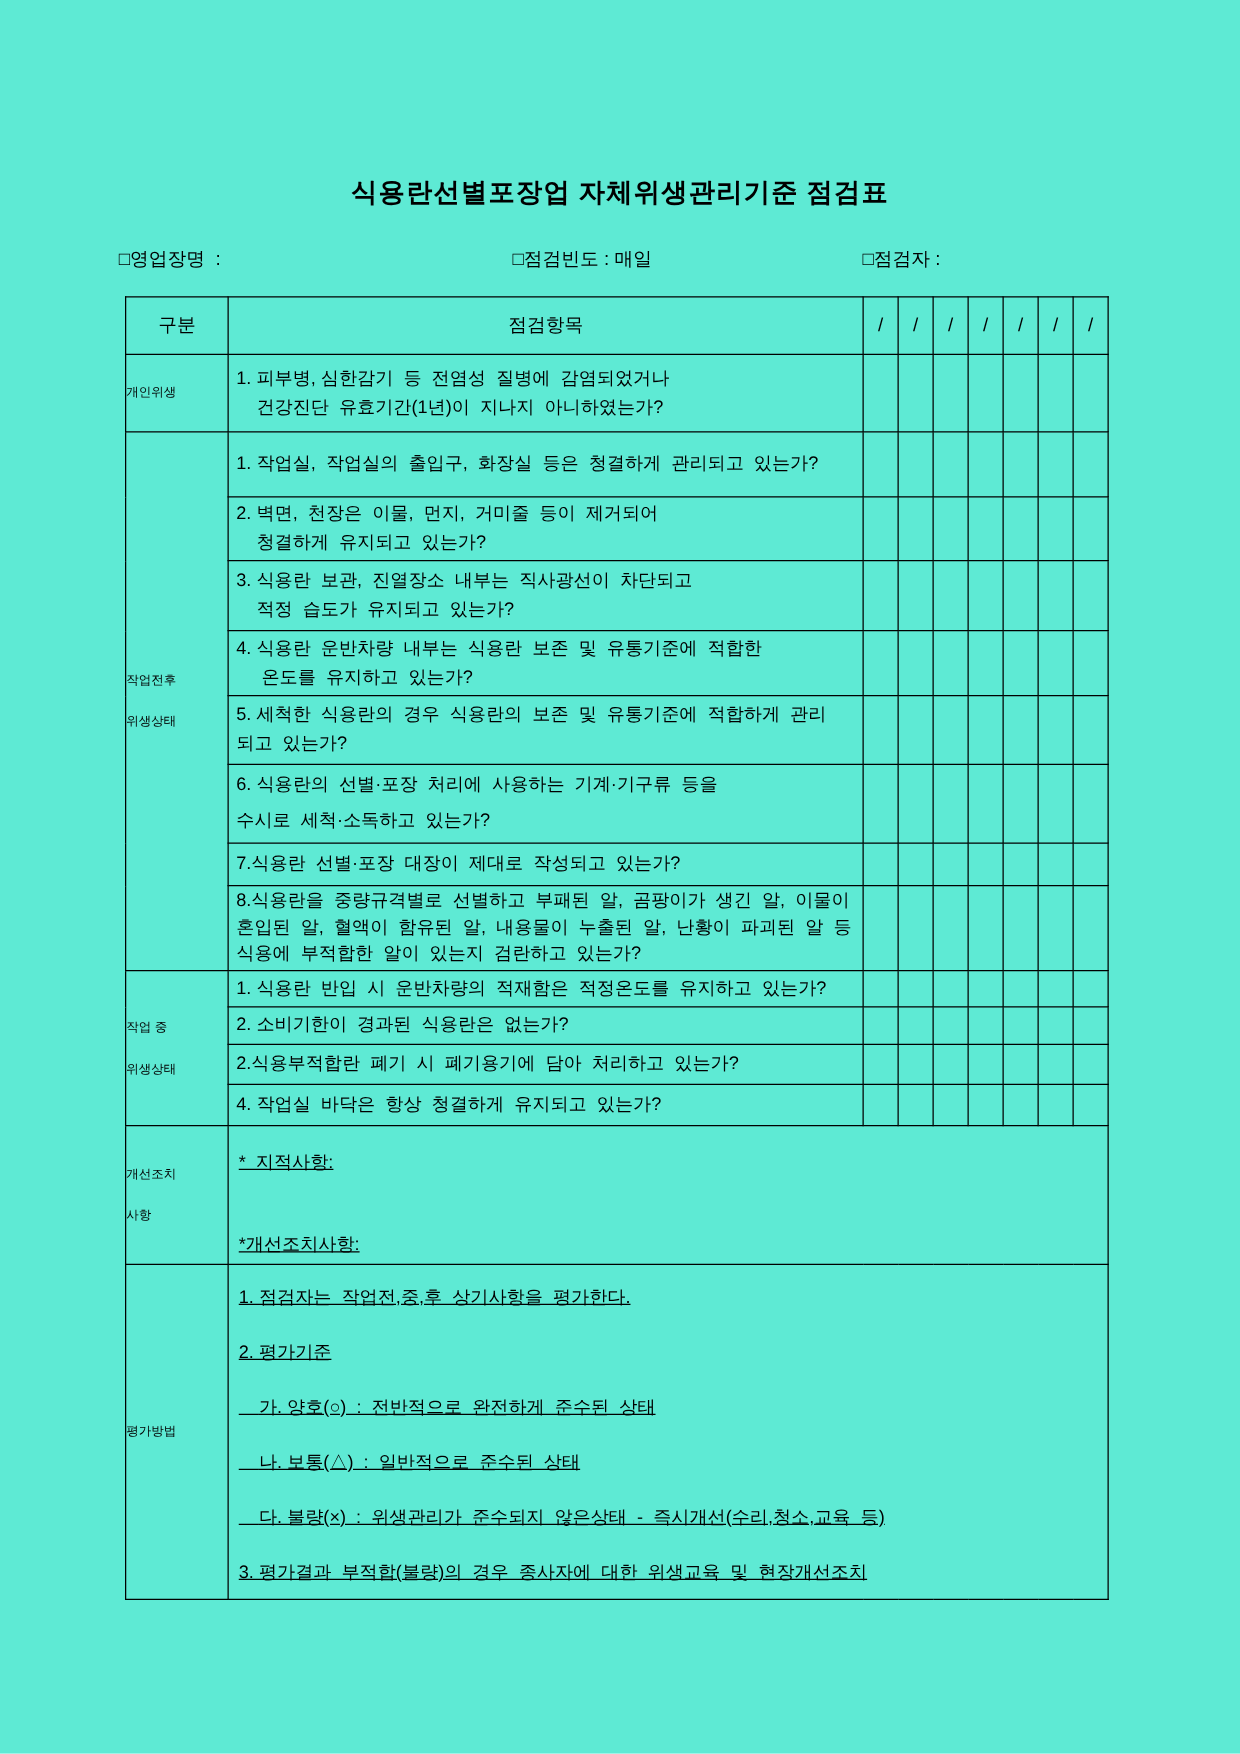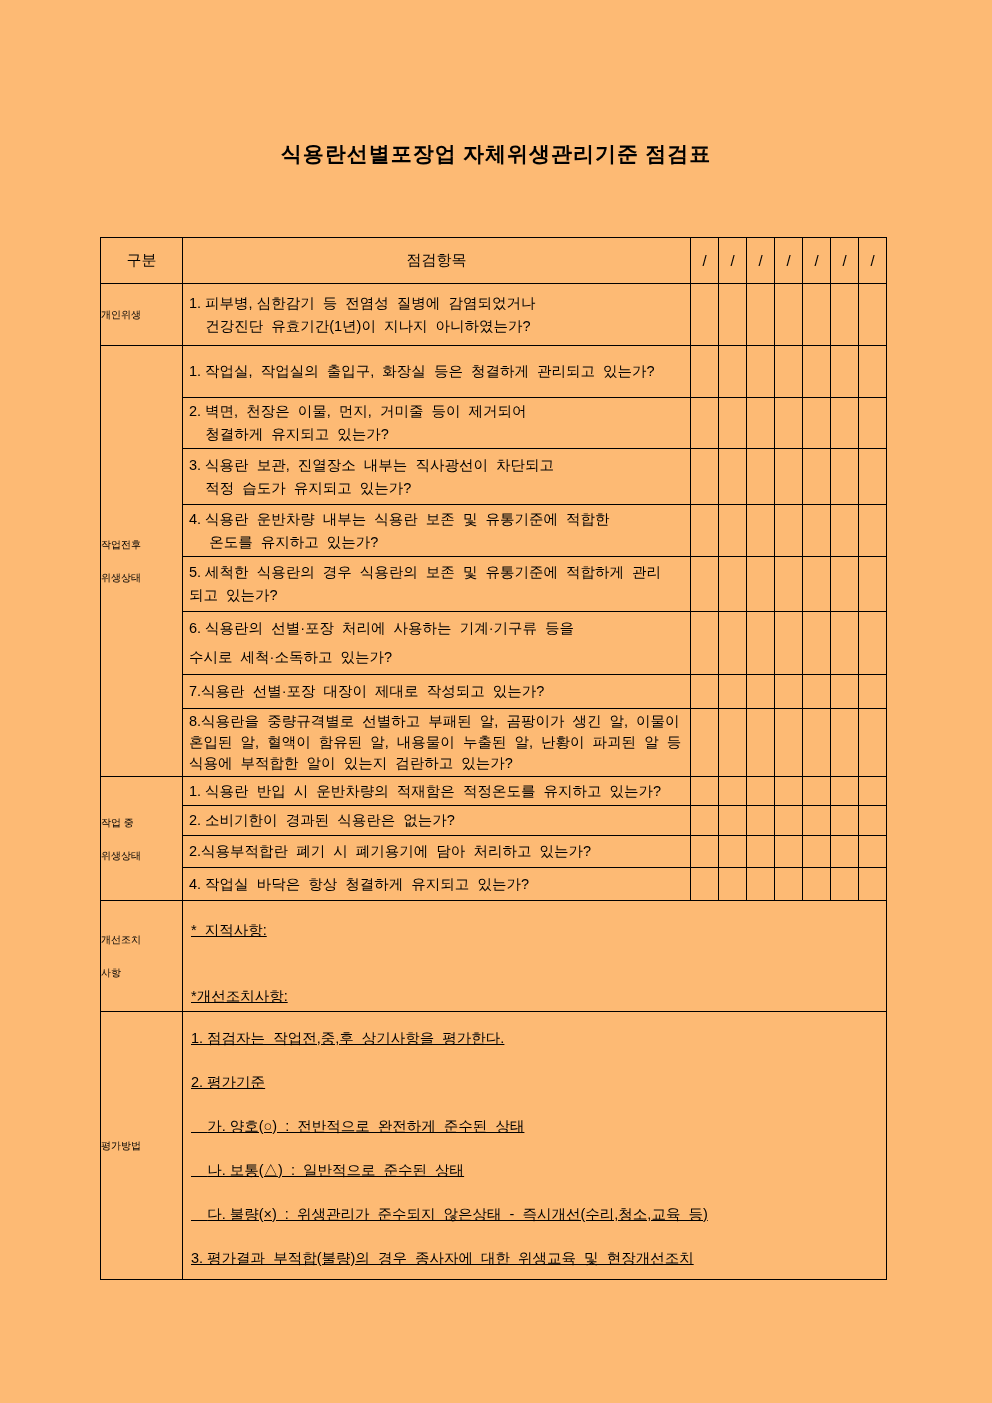--- a/index.html
+++ b/index.html
@@ -6,21 +6,21 @@
     margin: 0;
     padding: 0;
     background: #ffffff;
     color: #000000;
     font-family: "Liberation Sans", sans-serif;
   }
   .page {
     position: relative;
     width: 992px;
     height: 1403px;
-    background: #fdba74;
+    background: #5eead4;
     overflow: hidden;
   }
   .doc-title {
     position: absolute;
     top: 140px;
     left: 0;
     width: 100%;
     text-align: center;
     font-family: "Liberation Serif", serif;
     font-weight: bold;
@@ -90,20 +90,25 @@
   }
   td.wide .itx.method { padding-top: 8px; }
 </style>
 </head>
 <body>
 
 <div class="page">
 
   <div class="doc-title">식용란선별포장업  자체위생관리기준  점검표</div>
 
+  <div class="meta-row">
+    <span class="meta-field meta-business">□영업장명  :</span>
+    <span class="meta-field meta-frequency">□점검빈도 : 매일</span>
+    <span class="meta-field meta-inspector">□점검자 :</span>
+  </div>
 
   <table class="checklist">
     <colgroup>
       <col class="c-cat">
       <col class="c-item">
       <col class="c-d">
         <col class="c-d">
         <col class="c-d">
         <col class="c-d">
         <col class="c-d">

